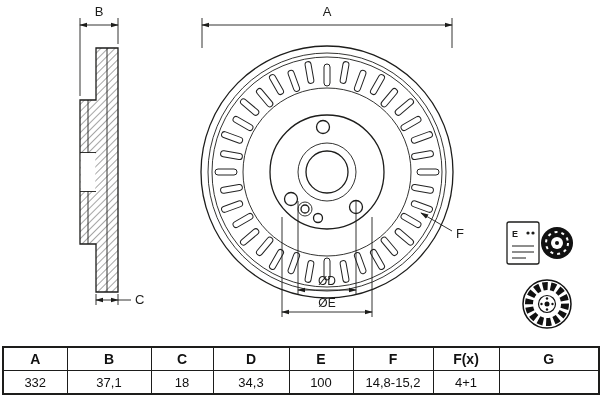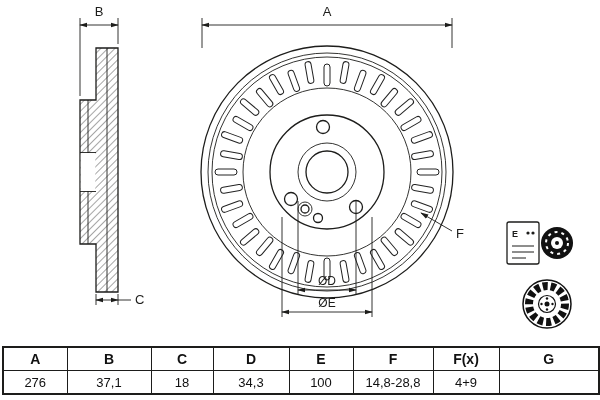--- a/index.html
+++ b/index.html
@@ -190,24 +190,24 @@
       <td>A</td>
       <td>B</td>
       <td>C</td>
       <td>D</td>
       <td>E</td>
       <td>F</td>
       <td>F(x)</td>
       <td>G</td>
     </tr>
     <tr>
-      <td>276</td>
+      <td>332</td>
       <td>37,1</td>
       <td>18</td>
       <td>34,3</td>
       <td>100</td>
-      <td>14,8-28,8</td>
-      <td>4+9</td>
+      <td>14,8-15,2</td>
+      <td>4+1</td>
       <td></td>
     </tr>
   </tbody>
     </table>
 </div>
 
 </body></html>

